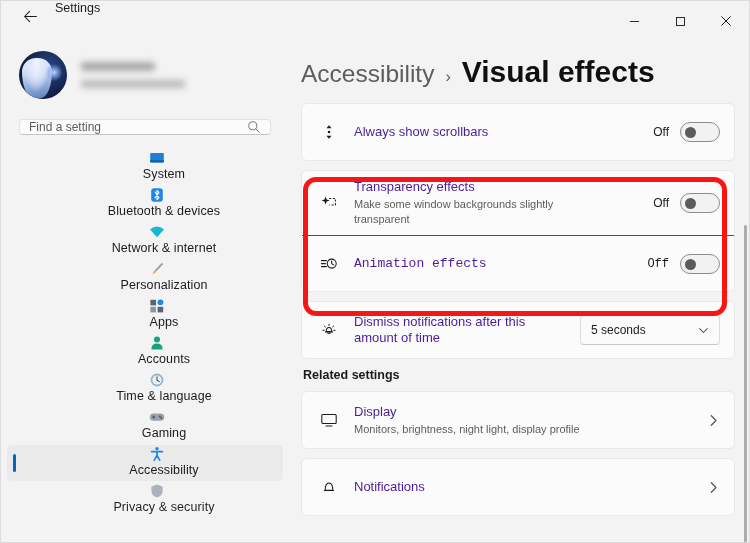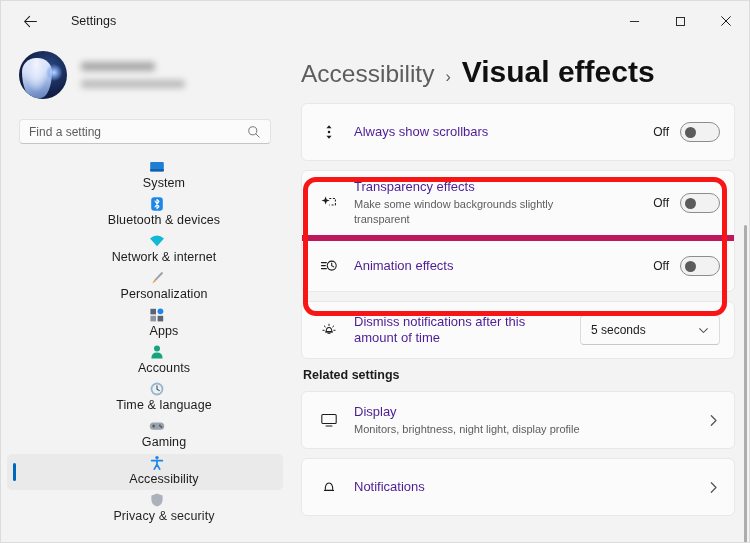--- a/index.html
+++ b/index.html
@@ -7,21 +7,21 @@
   body {
     font-family:"Liberation Sans", sans-serif;
     background:#f3f3f3;
     color:#1b1b1b;
     -webkit-font-smoothing:antialiased;
   }
   .window { position:relative; width:750px; height:543px; background:#f3f3f3;
             border:1px solid #dcdcdc; overflow:hidden; }
 
   
-  .titlebar { height:40px; display:flex; align-items:center; position:relative;gap:16px; }
+  .titlebar { height:40px; display:flex; position:relative; }
   .back-btn { width:34px; height:30px; margin-left:12px; display:flex;
               align-items:center; justify-content:center; border-radius:4px; }
   .back-btn svg { width:15px; height:15px; }
   .app-title { font-size:12.5px; margin-left:8px; color:#1b1b1b; }
   .wincontrols { position:absolute; right:0; top:0; height:40px; display:flex; }
   .wc { width:46px; height:40px; display:flex; align-items:center; justify-content:center; }
   .wc svg { width:11px; height:11px; }
   .wc.close svg { width:12px; height:12px; }
 
   
@@ -41,21 +41,21 @@
   .avatar .glow { position:absolute; right:10%; top:28%; width:34%; height:34%;
      background:radial-gradient(circle,#bcd4ff 0%, rgba(120,165,240,.55) 45%, rgba(20,34,74,0) 75%);
      border-radius:50%; }
   .acct-text { margin-left:14px; }
   .blur-line { border-radius:3px; filter:blur(3.4px); background:#b9b9b9; }
   .blur-name { width:74px; height:9px; margin-bottom:9px; background:#a8a8a8; }
   .blur-mail { width:104px; height:8px; }
 
   
   .search-wrap { margin:16px 18px 0 18px; }
-  .search { height:25px; background:#fbfbfb; border:1px solid #e2e2e2;
+  .search { height:16px; background:#fbfbfb; border:1px solid #e2e2e2;
             border-bottom:1.6px solid #c5c5c5; border-radius:4px;
             display:flex; align-items:center; padding:0 9px; }
   .search input { border:0; outline:0; background:transparent; flex:1;
                   font-family:inherit; font-size:12px; color:#1b1b1b; }
   .search input::placeholder { color:#5d5d5d; }
   .search .mag { width:14px; height:14px; flex:none; opacity:.75; }
 
   
   .nav { margin-top:14px; padding:0 6px 0 6px; }
   .nav-item { position:relative; height:36px; display:flex; align-items:center;
@@ -72,21 +72,21 @@
   
   .main { flex:1; height:503px; position:relative; padding:0 14px 0 12px; }
   .breadcrumb { display:flex; align-items:baseline; padding:14px 0 14px 0; }
   .bc-parent { font-size:24.5px; color:#5d5d5d; font-weight:400; }
   .bc-sep { font-size:16px; color:#5d5d5d; margin:0 11px; }
   .bc-current { font-size:30px; color:#101010; font-weight:600; }
 
   .card { background:#fbfbfb; border:1px solid #e8e8e8; border-radius:6px;
           margin-bottom:9px; }
   .row { display:flex; align-items:center; min-height:56px; padding:8px 14px 8px 16px; }
-  .row + .row { border-top:6px solid #be185d; }
+  .row + .row { border-top:1px solid #be185d;font-family:Liberation Mono, monospace; }
   .row-ico { width:22px; flex:none; display:flex; align-items:center; justify-content:center; }
   .row-ico svg { width:18px; height:18px; }
   .row-text { flex:1; margin-left:14px; padding-right:10px; }
   .row-title { font-size:13px; color:#4c1d95; line-height:16px; }
   .row-desc { font-size:11px; color:#5d5d5d; line-height:15px; margin-top:2px; max-width:230px; }
   .row-right { display:flex; align-items:center; flex:none; }
   .toggle-label { font-size:12px; color:#1b1b1b; margin-right:11px; }
 
   .toggle { width:40px; height:20px; border-radius:10px; background:#f2f2f2;
             border:1px solid #8d8d8d; position:relative; flex:none; }

